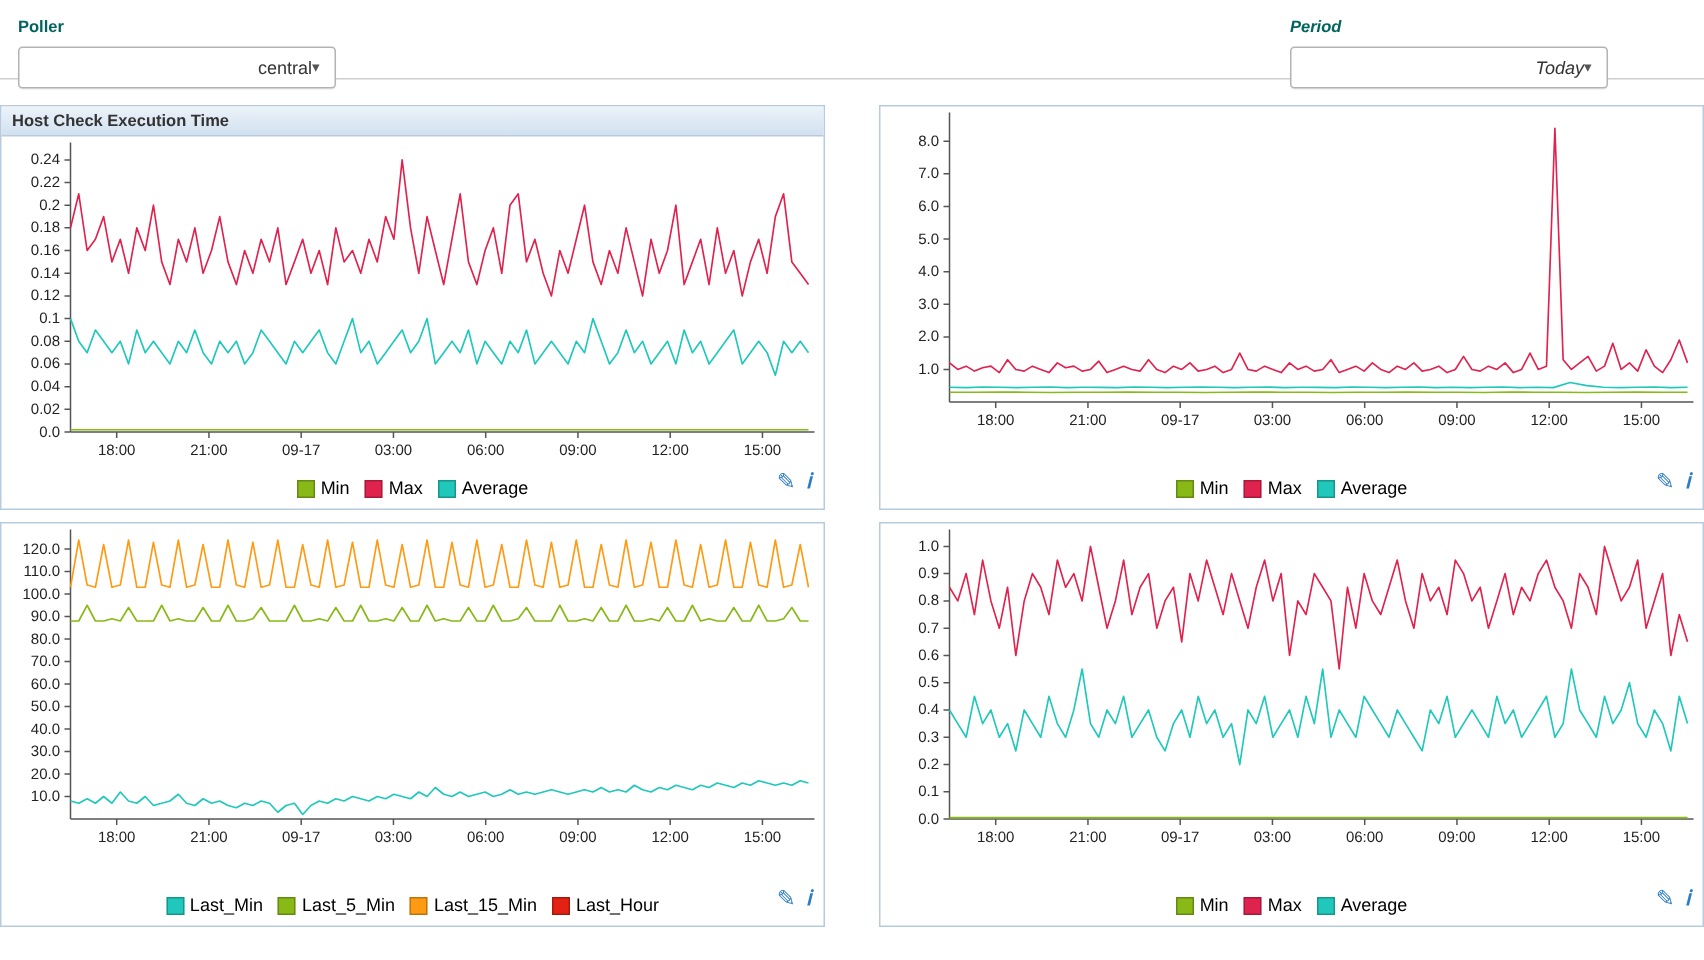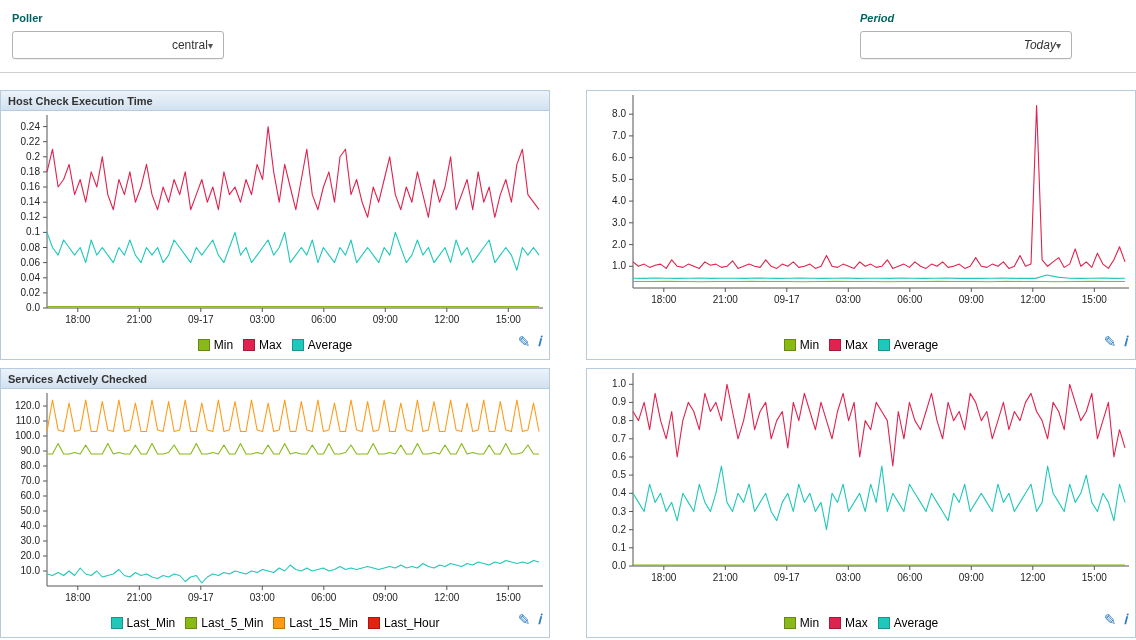--- a/index.html
+++ b/index.html
@@ -1,20 +1,20 @@
 <!DOCTYPE html>
 <html><head>
 <meta charset="utf-8">
 <style>
   * { margin:0; padding:0; box-sizing:border-box; }
   html,body { width:1136px; height:640px; background:#ffffff; overflow:hidden;
     font-family:"Liberation Sans","DejaVu Sans",sans-serif; }
 
   
-  .topbar { position:relative; height:73px; background:#ffffff; border-bottom:1px solid #cfcfcf; }
+  .topbar { position:relative; height:53px; background:#ffffff; border-bottom:1px solid #cfcfcf; }
   .filter-group { position:absolute; top:12px; }
   .filter-poller { left:12px; width:212px; }
   .filter-period { left:860px; width:212px;font-style:italic; }
   .filter-label { font-size:11px; font-weight:bold; color:#00645f; margin-bottom:7px; }
   .select-box { width:100%; height:28px; background:#ffffff; border:1px solid #b3b3b3;
     border-radius:3px; display:flex; align-items:center; justify-content:flex-end;
     padding:0 10px; font-size:12px; color:#333; cursor:pointer;
     box-shadow:0 1px 1px rgba(0,0,0,0.06); }
   .select-caret { color:#555; font-size:10px; }
 
@@ -25,21 +25,21 @@
   .panel-header { height:20px; background:linear-gradient(#ecf3fa,#d2e1f0);
     border-bottom:1px solid #b7cbdf; display:flex; align-items:center; padding:0 7px; }
   .panel-title { font-size:11px; font-weight:bold; color:#333333; }
   .chart-wrap { flex:1; position:relative; }
   svg { display:block; }
   svg text { font-family:"Liberation Sans","DejaVu Sans",sans-serif; }
 
   
   .panel-footer { height:28px; display:flex; align-items:center; position:relative; }
   .legend { margin:0 auto; display:flex; align-items:center; gap:10px; }
-  .legend-item { display:inline-flex; align-items:center; font-size:12px; color:#000; }
+  .legend-item { display:inline-flex; align-items:flex-end; font-size:12px; color:#000; }
   .swatch { width:12px; height:12px; display:inline-block; margin-right:4px;
     border:1px solid rgba(0,0,0,0.25); }
   .panel-icons { position:absolute; right:8px; top:3px; display:flex; align-items:center; gap:7px; }
   .icon-edit { color:#2d7dc1; font-size:15px; line-height:1; cursor:pointer; }
   .icon-info { color:#2d7dc1; font-size:14px; font-weight:bold; line-height:1; cursor:pointer;
     font-family:"Liberation Serif","DejaVu Serif",serif; font-style:italic; }
 </style>
 </head>
 <body>
 
@@ -197,23 +197,20 @@
           </span>
         </div>
       <div class="panel-icons">
         <span class="icon-edit">✎</span>
         <span class="icon-info">ℹ</span>
       </div>
     </div>
   </div>
 
   <div class="panel">
-    <div class="panel-header">
-      <span class="panel-title">Services Actively Checked</span>
-    </div>
     <div class="chart-wrap">
       <svg width="548" height="219" viewBox="0 0 548 219">
           <line x1="46" y1="4" x2="46" y2="197" stroke="#555" stroke-width="1"></line>
           <line x1="46" y1="197" x2="542" y2="197" stroke="#555" stroke-width="1"></line>
           <line x1="42" y1="182.0" x2="46" y2="182.0" stroke="#555" stroke-width="1"></line>
           <text x="39" y="185" text-anchor="end" font-size="10" fill="#222">10.0</text>
           <line x1="42" y1="167.0" x2="46" y2="167.0" stroke="#555" stroke-width="1"></line>
           <text x="39" y="170" text-anchor="end" font-size="10" fill="#222">20.0</text>
           <line x1="42" y1="152.0" x2="46" y2="152.0" stroke="#555" stroke-width="1"></line>
           <text x="39" y="155" text-anchor="end" font-size="10" fill="#222">30.0</text>

